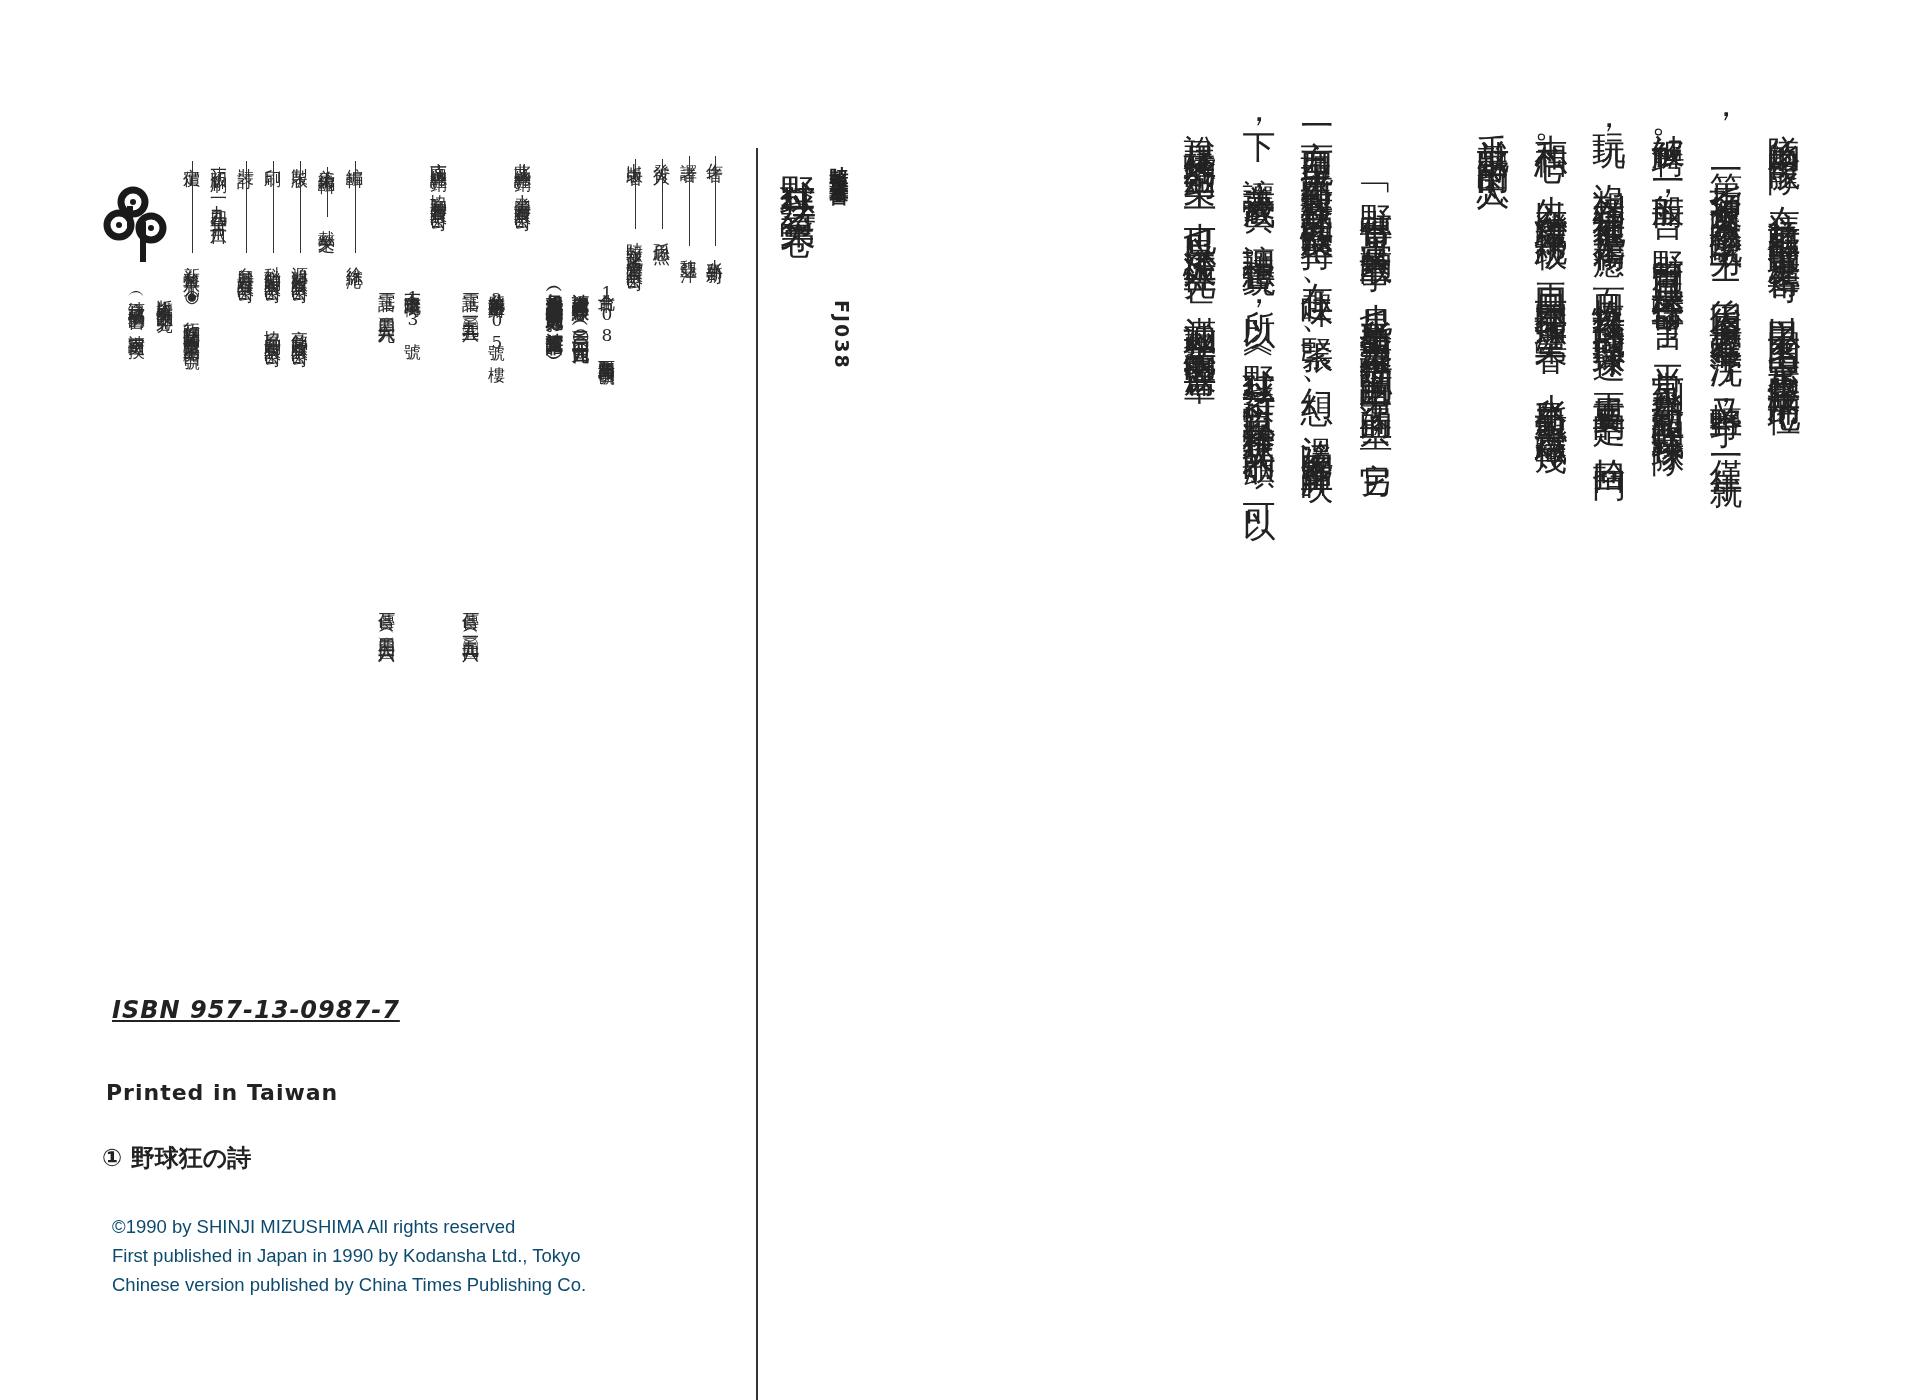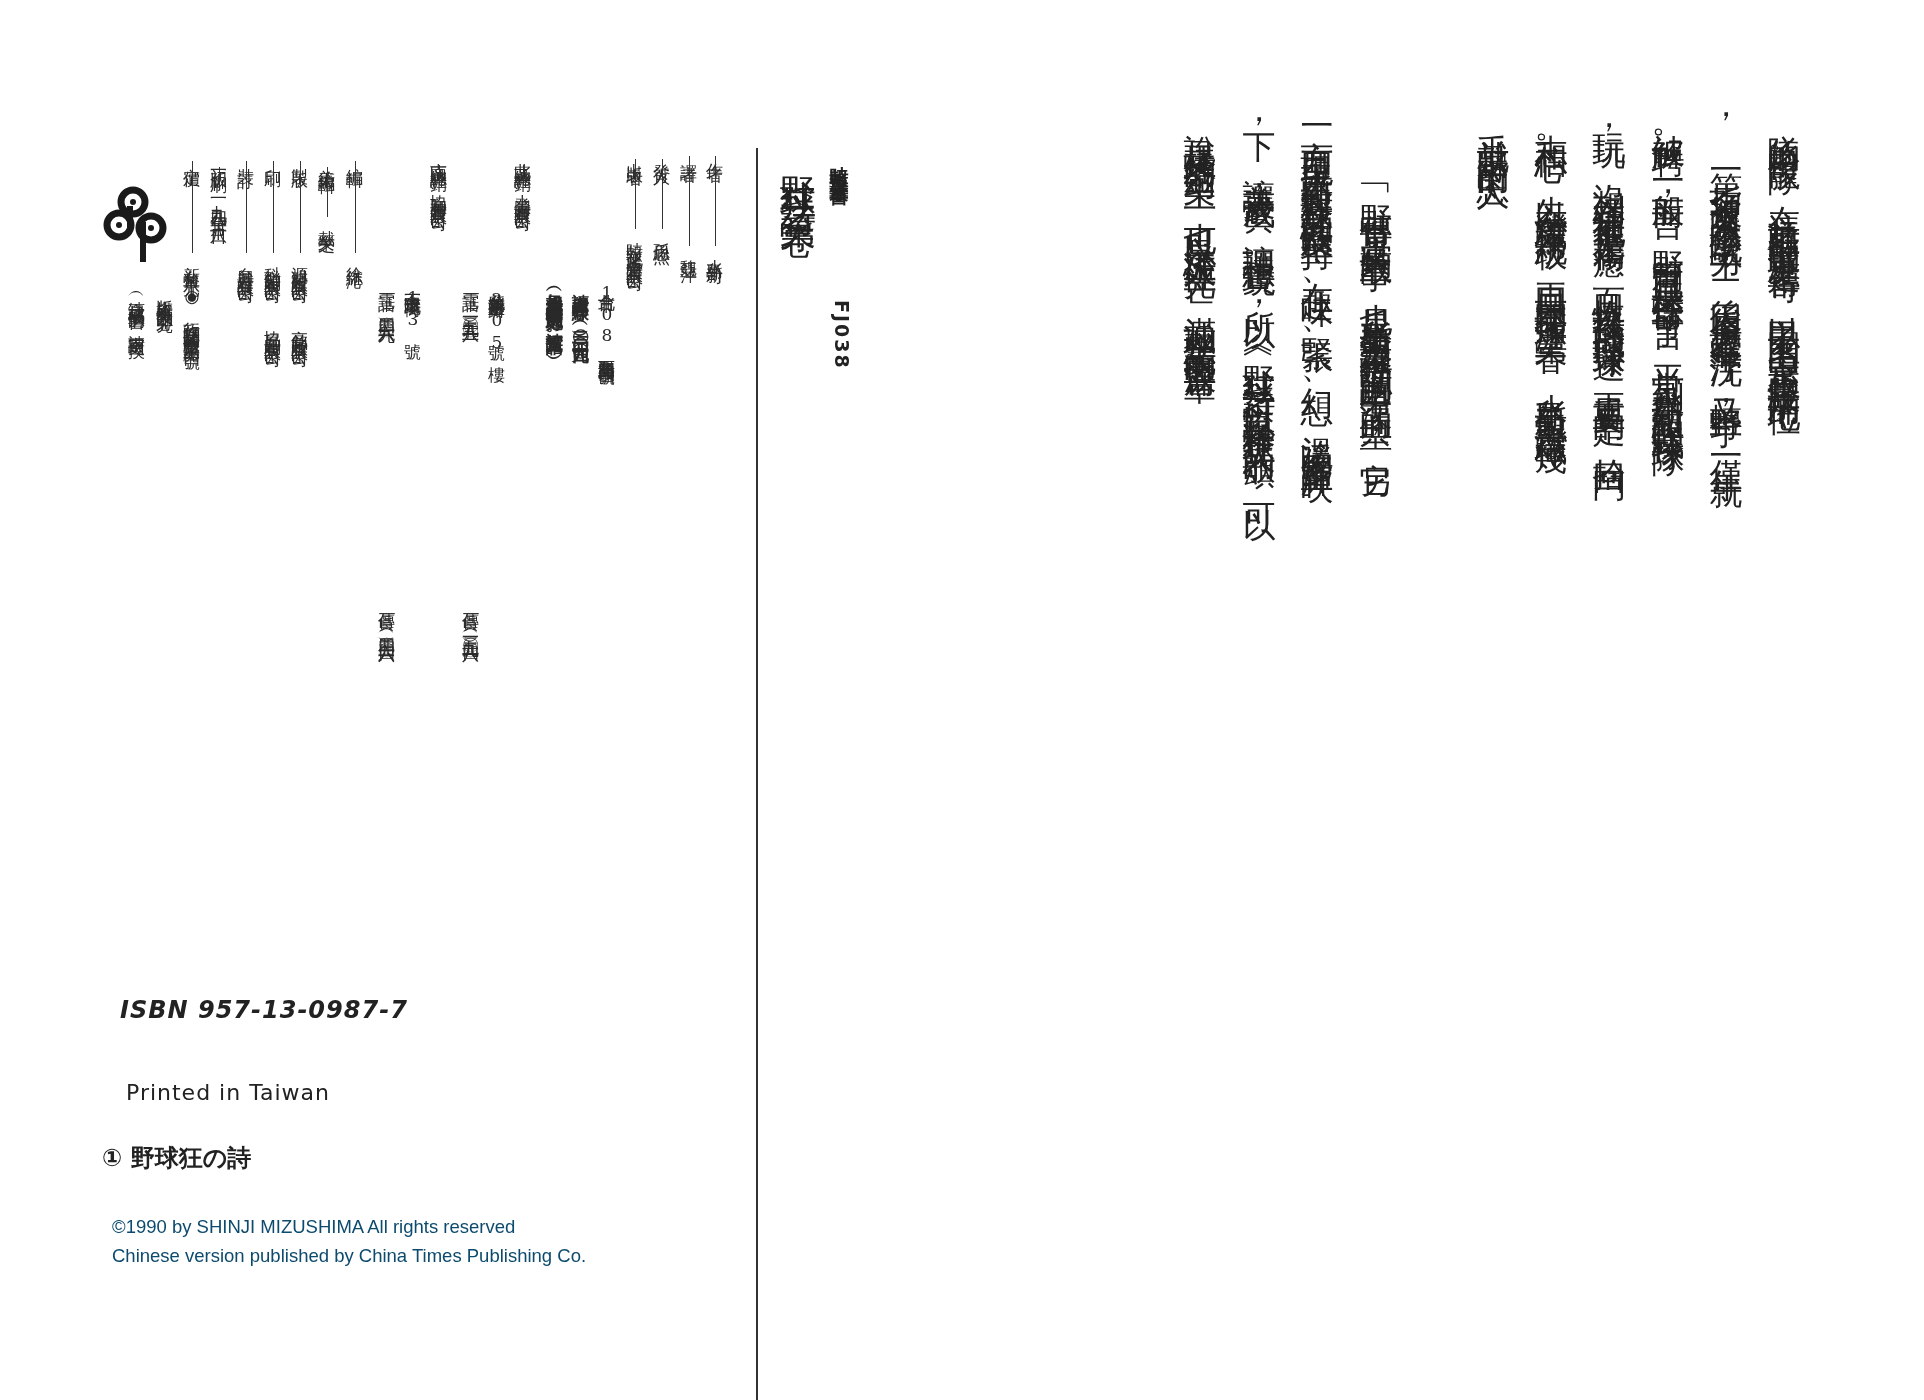--- a/index.html
+++ b/index.html
@@ -12,22 +12,22 @@
     white-space:nowrap; line-height:1;
   }
   .body-col { font-size:33px; letter-spacing:5.5px; color:#222; }
   .divider { position:absolute; left:756px; top:148px; width:2px; height:1252px; background:#333; }
   .title-series { font-family:"DejaVu Sans", sans-serif; font-weight:bold; font-size:19px; letter-spacing:4px; color:#222; }
   .title-main { font-size:36px; letter-spacing:6px; color:#222; }
   .credit { font-size:17px; letter-spacing:3px; color:#2a2a2a; }
   .credit .dash { display:inline-block; border-left:1.5px solid #333; height:0; }
   .bold-sans { font-family:"DejaVu Sans", sans-serif; font-weight:bold; }
   .logo { position:absolute; left:103px; top:182px; width:70px; height:82px; }
-  .isbn { position:absolute; left:120px; top:996px; font-family:"DejaVu Sans", sans-serif; font-style:italic; font-weight:bold; font-size:24px; color:#222; letter-spacing:1px; }
-  .printed { position:absolute; left:126px; top:1080px; font-family:"DejaVu Sans", sans-serif; font-weight:normal; font-size:22px; color:#222; letter-spacing:1px; }
+  .isbn { position:absolute; left:112px; top:996px; font-family:"DejaVu Sans", sans-serif; font-style:italic; font-weight:bold; font-size:24px; color:#222; letter-spacing:1px;text-decoration:underline; }
+  .printed { position:absolute; left:106px; top:1080px; font-family:"DejaVu Sans", sans-serif; font-weight:bold; font-size:22px; color:#222; letter-spacing:1px; }
   .jptitle { position:absolute; left:102px; top:1142px; font-family:"DejaVu Sans", sans-serif; font-weight:bold; font-size:24px; color:#222; }
   .copyright { position:absolute; left:112px; top:1212px; font-family:Liberation Sans, sans-serif; font-size:18.5px; line-height:29px; color:#0c4a6e; }
 </style>
 </head>
 <body>
 
 <div>
   <div class="vcol body-col" style="left:1768px; top:108px;">隊的中日龍隊。在這之前野中的球涯更是傳奇：以甲子園名門中京高校王牌投手的地位</div>
   <div class="vcol body-col" style="left:1710px; top:108px;">，第一指名被選入阪急隊（現歐力士），後因肩傷之故在二軍浮沈，又轉野手，僅一年就</div>
   <div class="vcol body-col" style="left:1652px; top:108px;">被解聘。一般而言，野中簡直已無「棒球命」可言了，平常只到水島新司組的軟式棒球隊</div>
@@ -114,15 +114,16 @@
     <circle cx="48" cy="46" r="3" fill="#1a1a1a"></circle>
     <rect x="37" y="40" width="6" height="40" fill="#1a1a1a"></rect>
     <rect x="24" y="24" width="6" height="22" fill="#1a1a1a"></rect>
   </svg>
 
   <div class="isbn">ISBN 957-13-0987-7</div>
   <div class="printed">Printed in Taiwan</div>
   <div class="jptitle">① 野球狂の詩</div>
   <div class="copyright">
     <div>©1990 by SHINJI MIZUSHIMA  All rights reserved</div>
+    <div>First published in Japan in 1990 by Kodansha Ltd., Tokyo</div>
     <div>Chinese version published by China Times Publishing Co.</div>
   </div>
 </div>
 
 </body></html>

